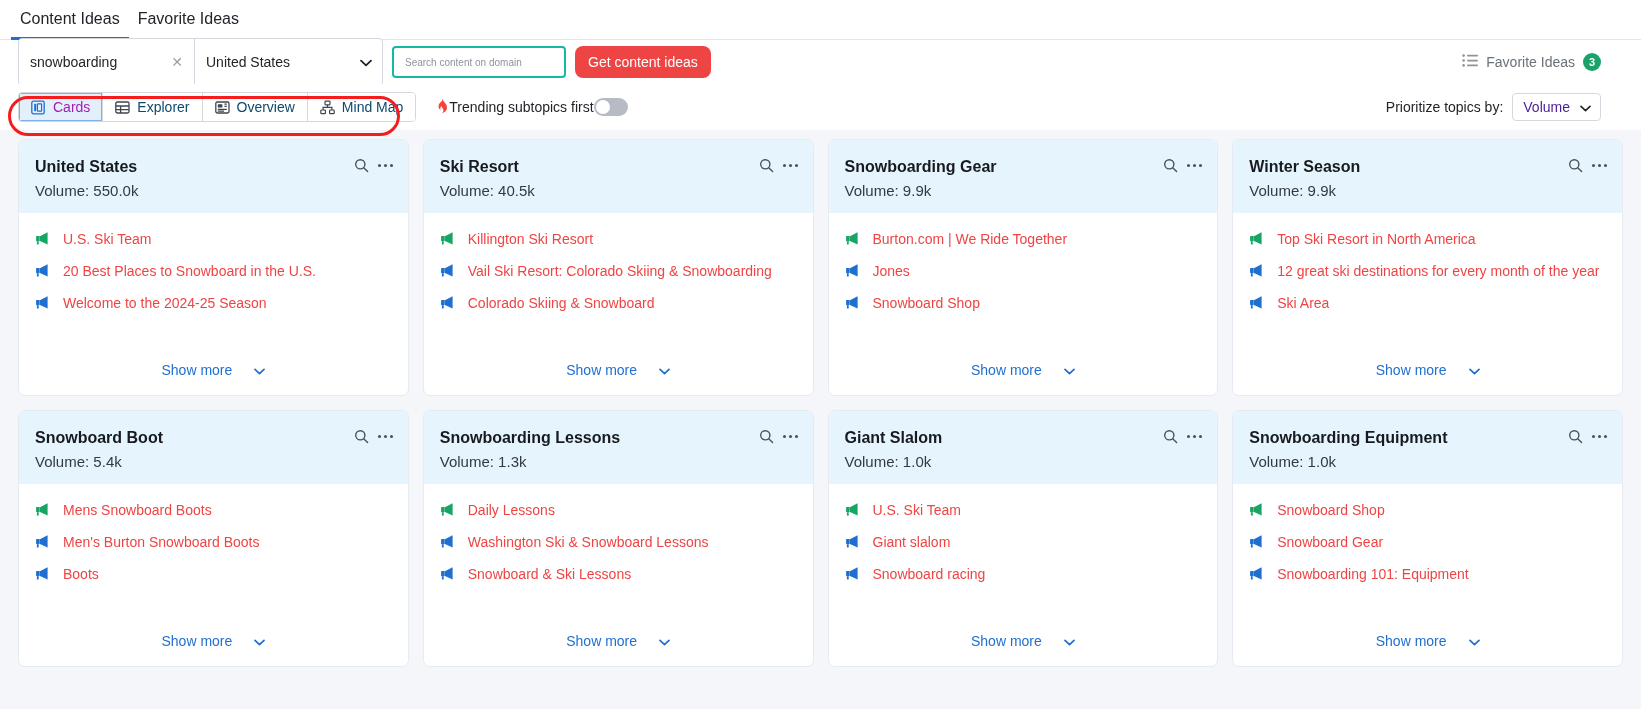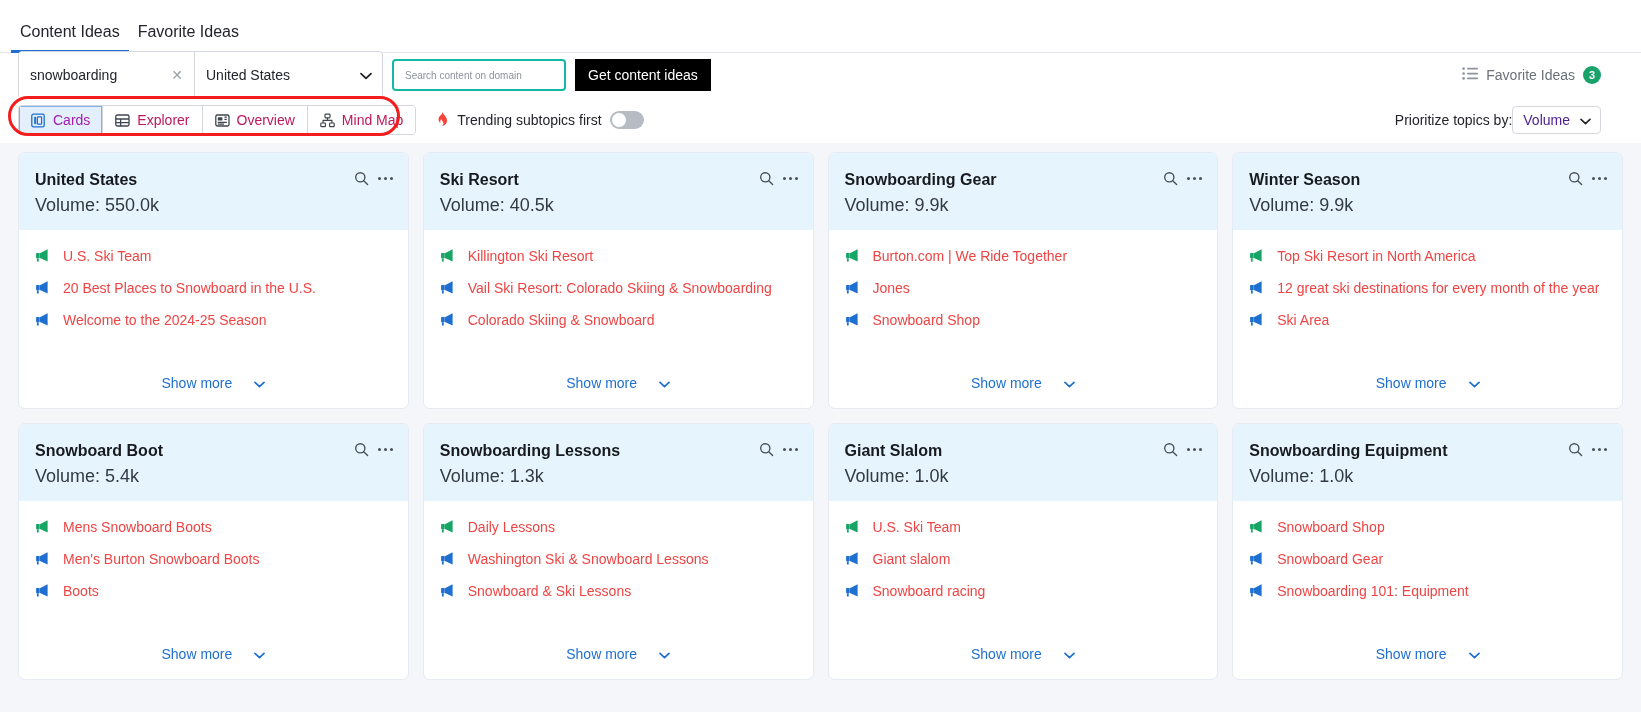--- a/index.html
+++ b/index.html
@@ -7,21 +7,21 @@
     margin: 0; padding: 0;
     width: 1641px; height: 712px;
     background: #ffffff;
     font-family: "Liberation Sans", sans-serif;
     -webkit-font-smoothing: antialiased;
   }
   .app { position: relative; width: 1641px; height: 712px; overflow: hidden; background:#ffffff; }
 
   
   .tabbar {
-    height: 53px;
+    height: 40px;
     display: flex;
     align-items: flex-end;
     gap: 0;
     padding: 0 20px;
     background: #ffffff;
     border-bottom: 1px solid #e3e6eb;
   }
   .tab {
     position: relative;
     font-size: 16px;
@@ -96,24 +96,24 @@
     display: flex;
     align-items: center;
     padding: 0 11px;
     font-size: 10px;
     color: #8d939c;
     background: #fff;
   }
   .get-btn {
     margin-left: 9px;
     height: 32px;
-    background: #000000;
+    background: #ef4444;
     color: #fff;
     font-size: 14px;
-    border-radius: 0;
+    border-radius: 8px;
     display: flex;
     align-items: center;
     padding: 0 13px;
     cursor: pointer;
     white-space: nowrap;
   }
   .fav-ideas {
     margin-left: auto;
     display: flex;
     align-items: center;
@@ -154,38 +154,37 @@
     border-radius: 4px;
     overflow: hidden;
     background: #fff;
   }
   .seg-item {
     display: flex;
     align-items: center;
     gap: 7px;
     padding: 0 12px;
     font-size: 14px;
-    color: #be185d;
+    color: #0c4a6e;
     border-right: 1px solid #d4d8de;
     cursor: pointer;
     background: #fff;
     white-space: nowrap;
   }
   .seg-item:last-child { border-right: none; }
   .seg-item.active {
     background: #e3effb;
     color: #a21caf;
     box-shadow: inset 0 0 0 1px #7fb2ec;
   }
   .seg-icon { display:flex; align-items:center; }
 
   .trending {
     display: flex;
     align-items: center;
-    gap: 8px;
     margin-left: 19px;
     font-size: 14px;
     color: #222429;
     white-space: nowrap;
   }
   .toggle {
     width: 34px; height: 18px;
     border-radius: 9px;
     background: #b7bcc4;
     position: relative;
@@ -195,20 +194,21 @@
     position: absolute;
     top: 2px; left: 2px;
     width: 14px; height: 14px;
     background: #fff;
     border-radius: 50%;
   }
   .prioritize {
     margin-left: auto;
     display: flex;
     align-items: center;
+    gap: 9px;
     font-size: 14px;
     color: #222429;
     padding-right: 22px;
   }
   .prio-select {
     height: 28px;
     border: 1px solid #d4d8de;
     border-radius: 4px;
     display: flex;
     align-items: center;
@@ -263,21 +263,21 @@
     font-weight: bold;
     color: #171a1f;
     line-height: 19px;
     padding-right: 60px;
     white-space: nowrap;
     overflow: hidden;
     text-overflow: ellipsis;
   }
   .card-vol {
     margin-top: 6px;
-    font-size: 18px;
+    font-size: 15px;
     color: #333a41;
   }
   .card-actions {
     position: absolute;
     top: 18px;
     right: 14px;
     display: flex;
     align-items: center;
     gap: 8px;
   }

